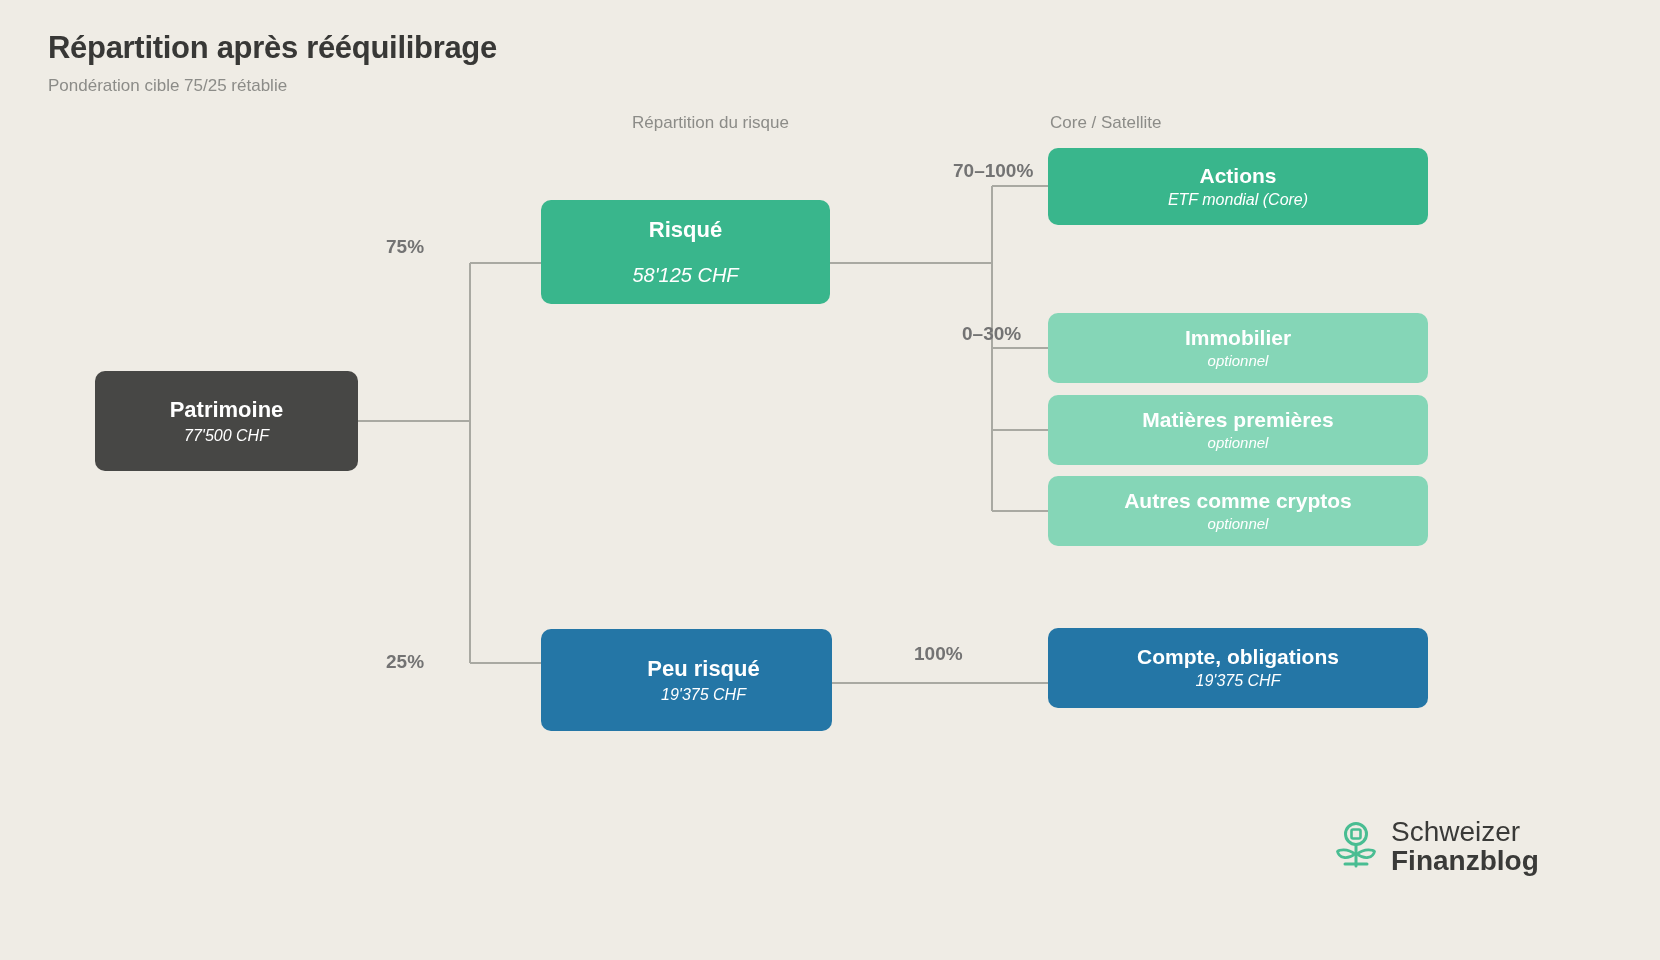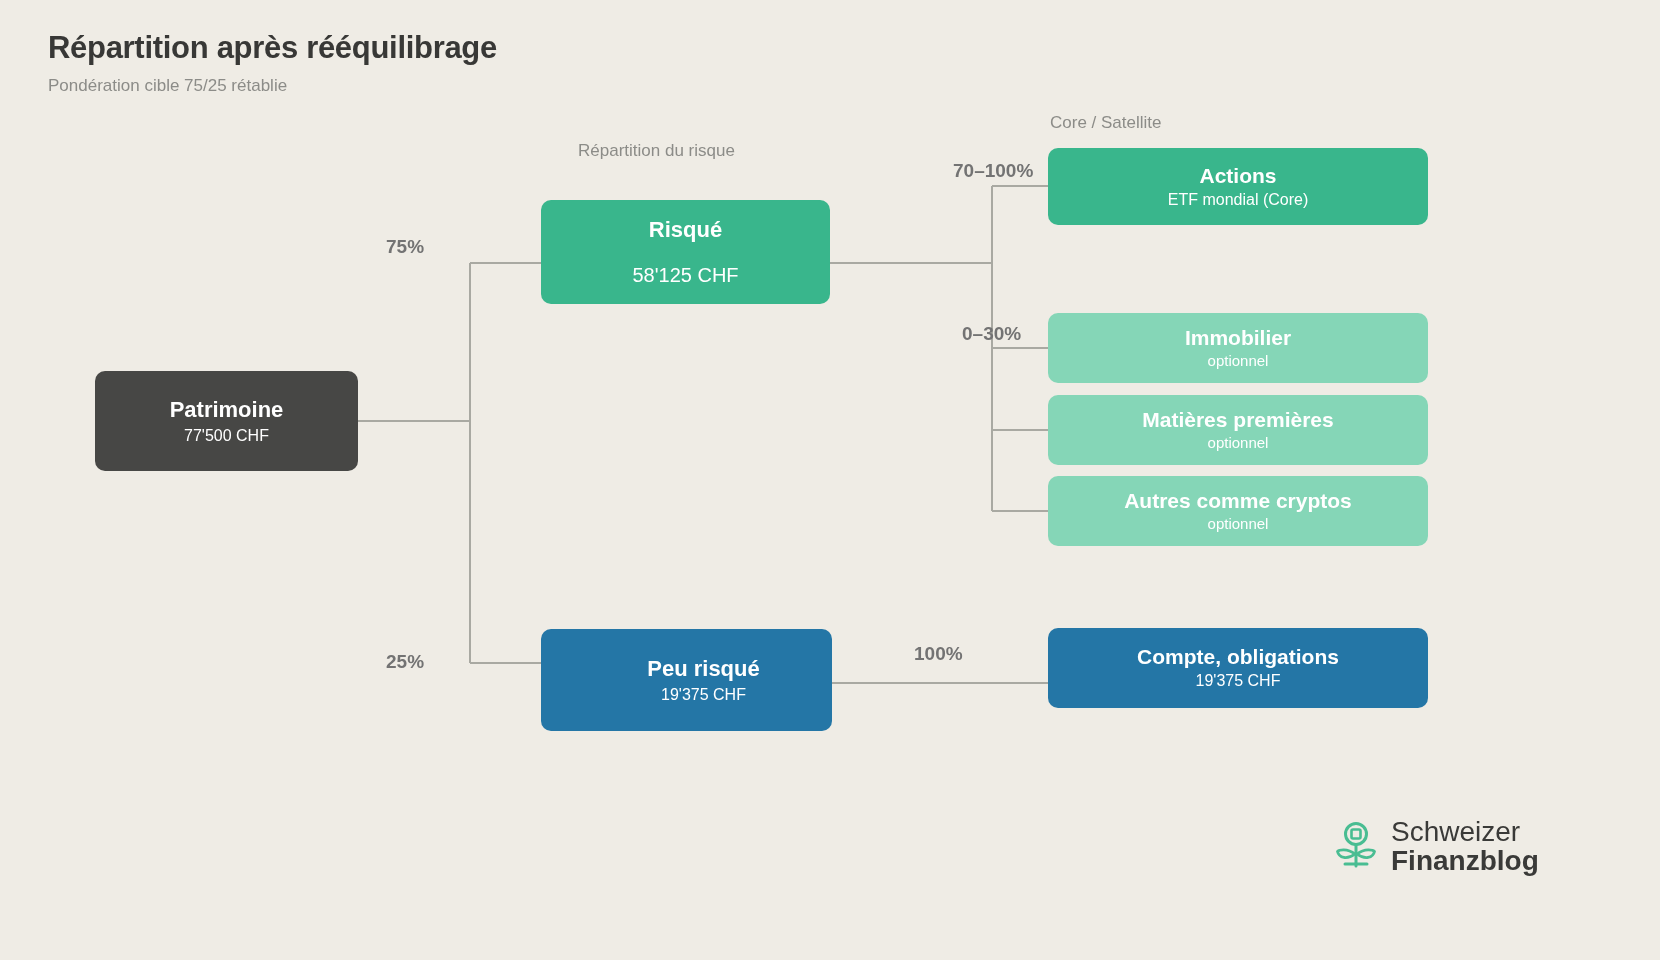--- a/index.html
+++ b/index.html
@@ -38,21 +38,21 @@
   
   .node{
     position:absolute;border-radius:10px;
     display:flex;flex-direction:column;align-items:center;justify-content:center;
     box-sizing:border-box;
     color:#ffffff;
     text-align:center;
     padding:6px 10px;
   }
   .node .nlabel{font-weight:bold;line-height:1.15;white-space:nowrap;}
-  .node .nsub{font-weight:normal;line-height:1.2;white-space:nowrap;}
+  .node .nsub{font-weight:normal;line-height:1.2;white-space:nowrap;font-style:italic;}
 
   .node-root{background:#474745;}
   .node-root .nlabel{font-size:22px;}
   .node-root .nsub{font-size:16px;margin-top:3px;}
 
   .node-risk{background:#39b68c;}
   .node-risk .nlabel{font-size:22px;}
   .node-risk .nsub{font-size:20px;margin-top:20px;}
 
   .node-safe{background:#2476a6;padding-left:44px;}
@@ -90,21 +90,21 @@
   #logo .logo-line2{font-size:28px;color:#3a3a38;font-weight:bold;white-space:nowrap;}
 </style>
 </head>
 <body>
 
 <div id="stage">
 
   <div class="title">Répartition après rééquilibrage</div>
   <div class="subtitle">Pondération cible 75/25 rétablie</div>
 
-  <div class="colhead" id="colhead-risk" style="left: 578px; margin-top: 28px;">Répartition du risque</div>
+  <div class="colhead" id="colhead-risk" style="left: 632px;">Répartition du risque</div>
   <div class="colhead" id="colhead-core" style="left: 1050px;">Core / Satellite</div>
 
   <svg id="connectors" viewBox="0 0 1660 960">
     <g fill="none" stroke="#a9a9a2" stroke-width="2">
 
       <path d="M358 421 H470"></path>
       <path d="M470 263 V663"></path>
       <path d="M470 263 H541"></path>
       <path d="M470 663 H541"></path>
 

